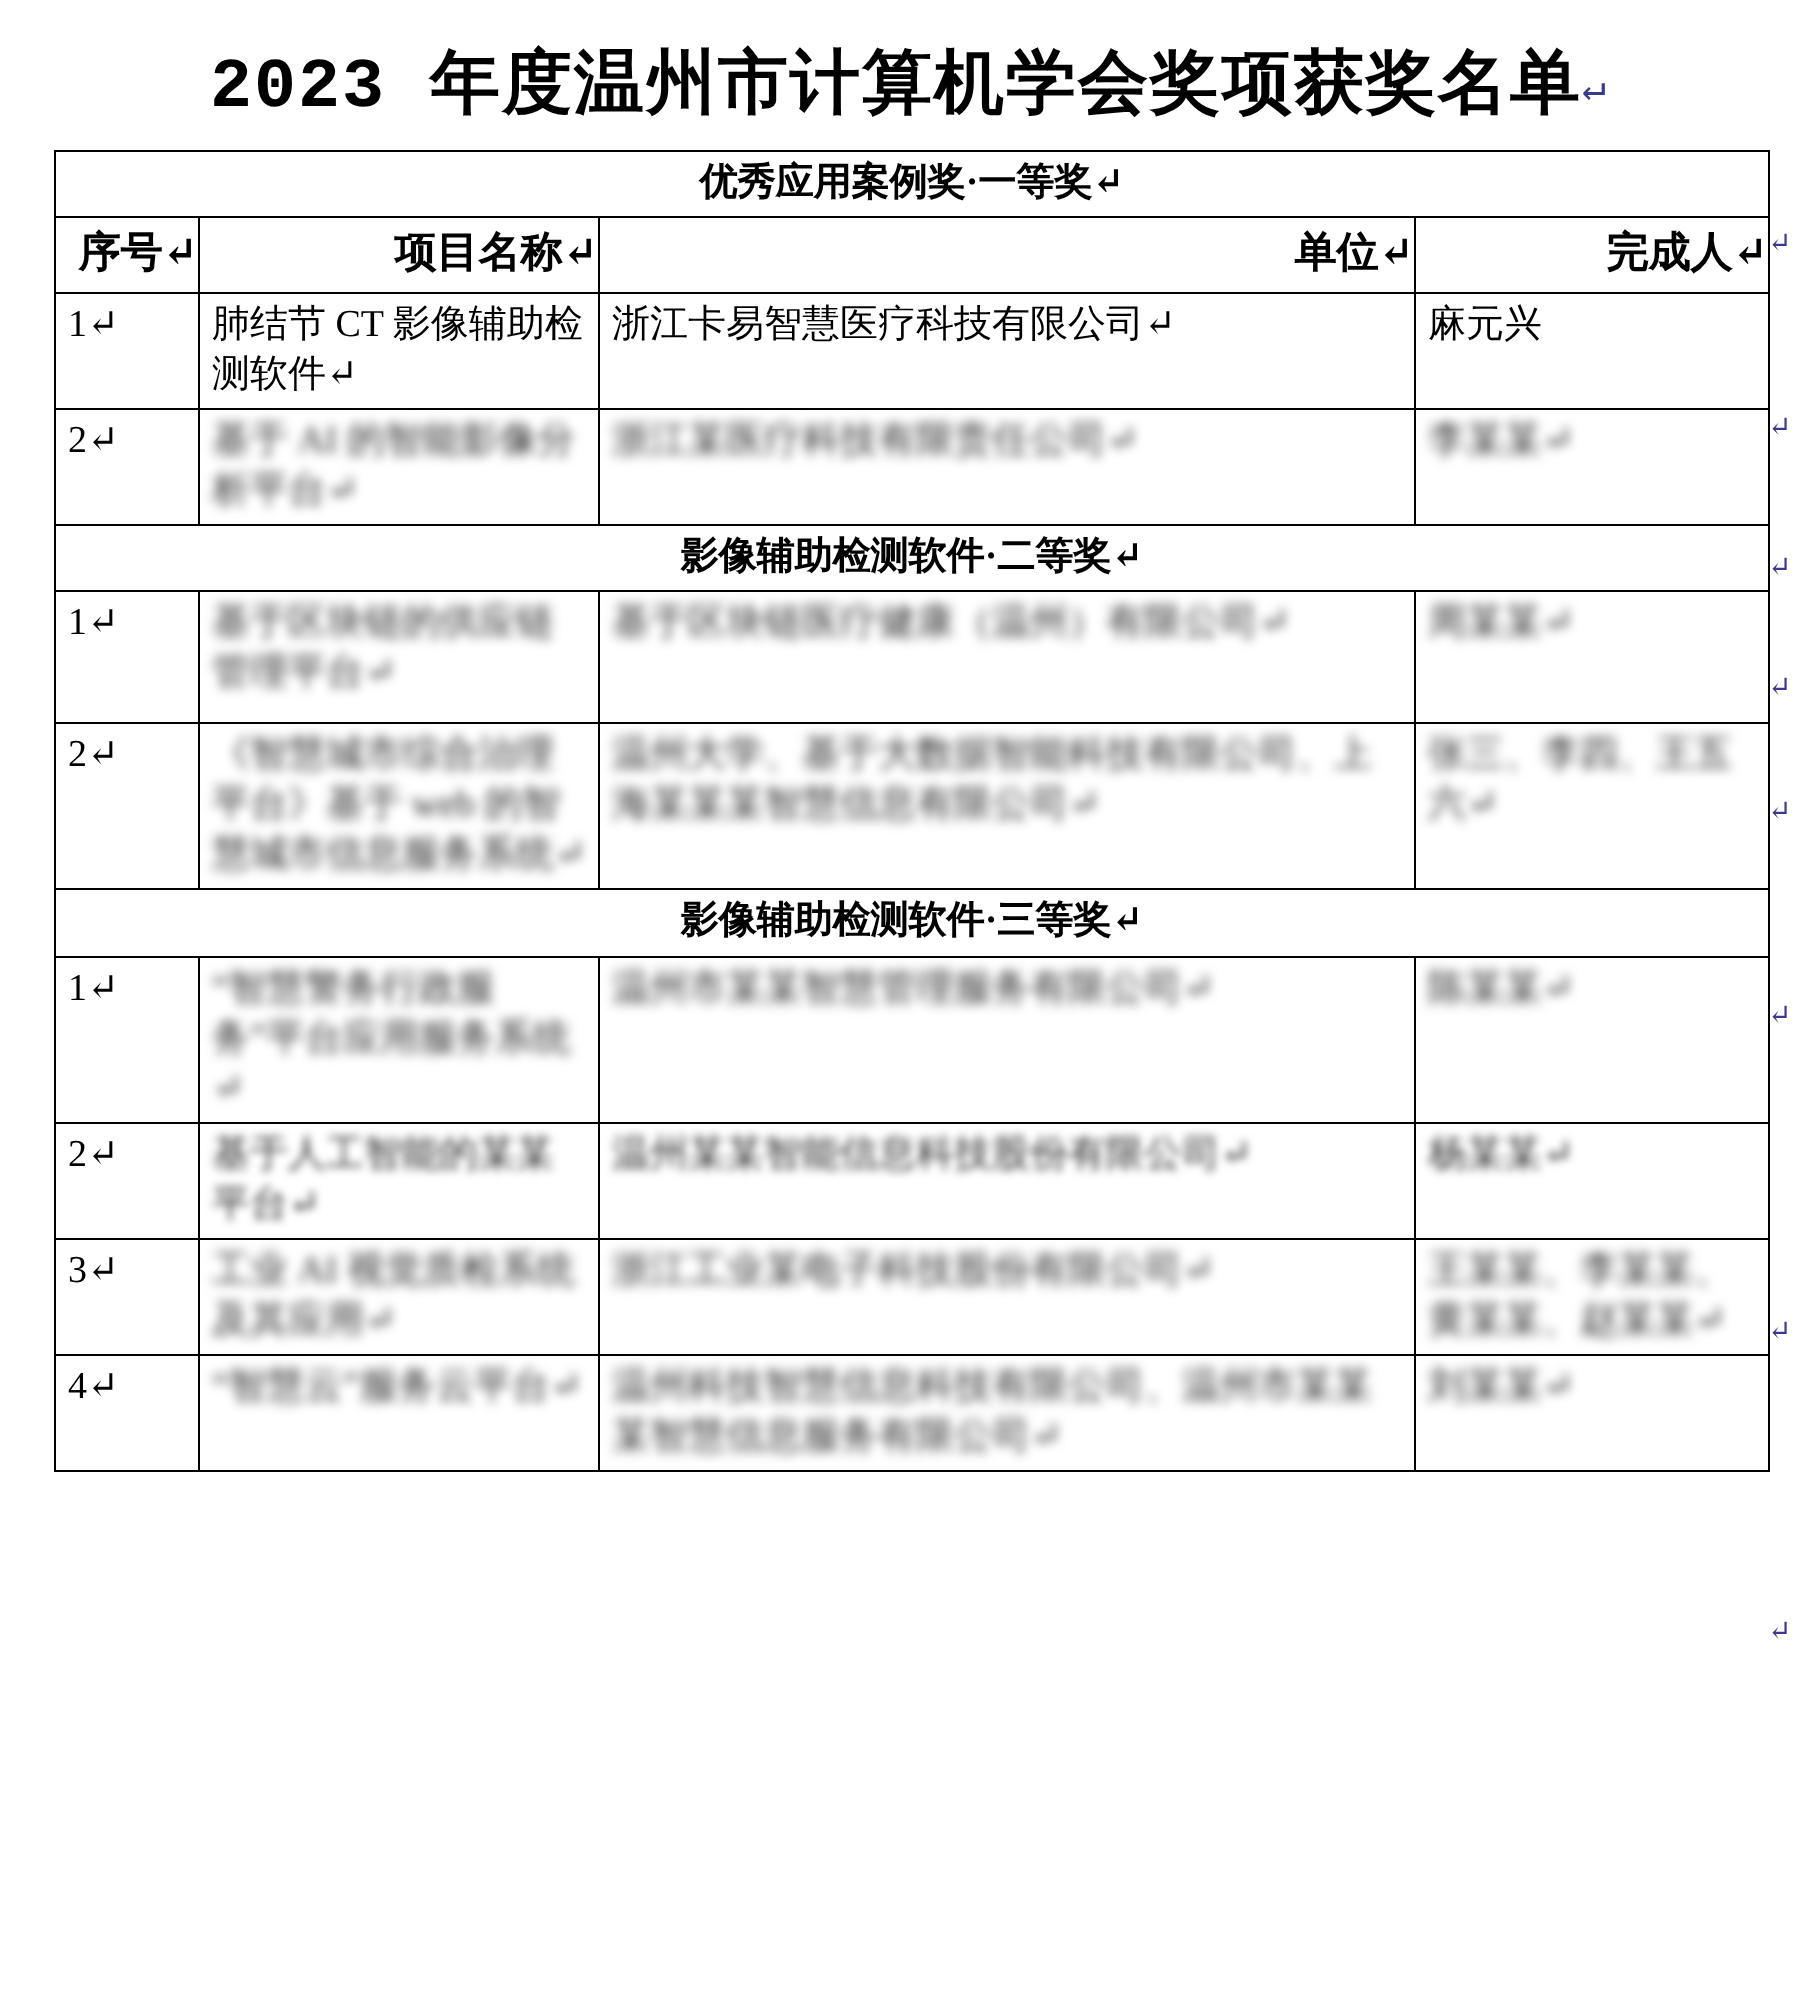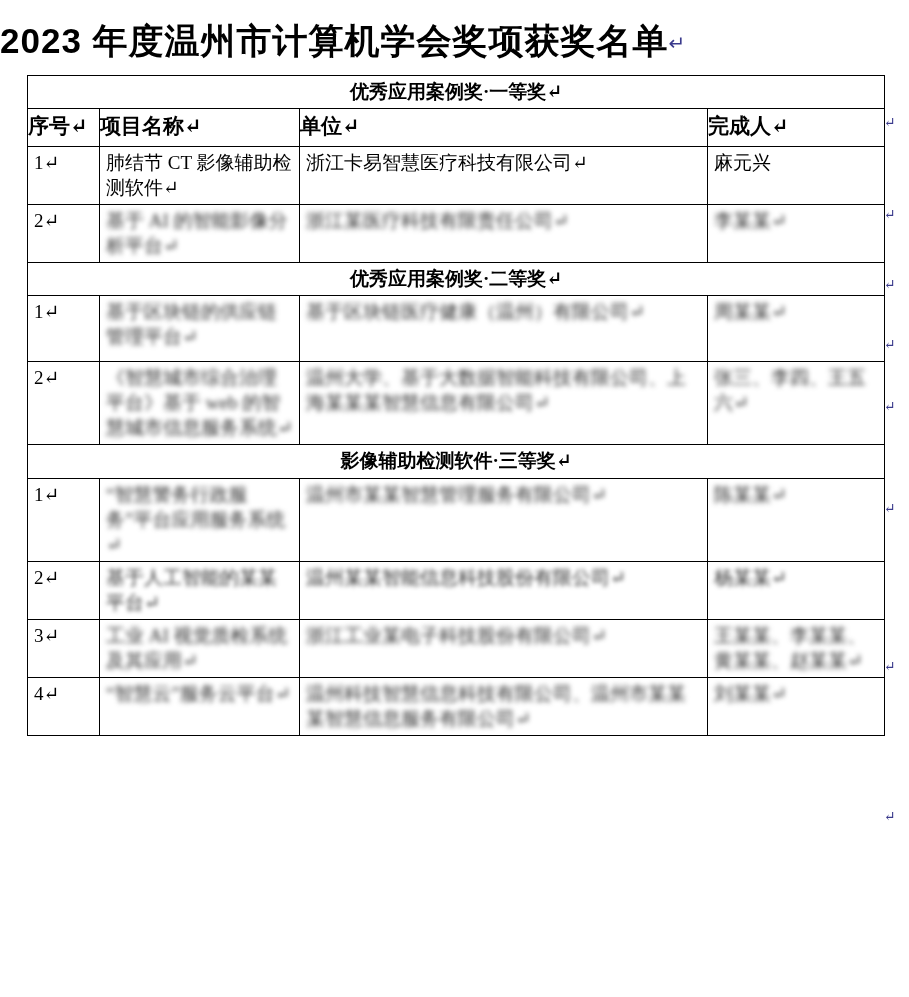--- a/index.html
+++ b/index.html
@@ -15,21 +15,22 @@
     overflow: hidden;
   }
   .page {
     position: relative;
     width: 909px;
     height: 997px;
     box-sizing: border-box;
     padding: 0;
   }
   .doc-title {
-    font-family: Liberation Sans, sans-serif;
+    text-align: center;
+    font-family: Liberation Mono, monospace;
     font-size: 35px;
     font-weight: bold;
     letter-spacing: 1px;
     margin: 18px 0 10px 0;
     white-space: nowrap;
   }
   .doc-title .pilcrow {
     font-weight: normal;
     font-size: 20px;
     color: #3a3a8c;
@@ -51,21 +52,21 @@
     font-family: "Liberation Serif", "DejaVu Serif", serif;
   }
   td.section-head {
     text-align: center;
     font-weight: bold;
     font-size: 21px;
     padding: 9px 0 9px 0;
     vertical-align: middle;
   }
   tr.col-head td {
-    text-align: left;
+    text-align: right;
     font-weight: bold;
     font-size: 21px;
     vertical-align: middle;
     padding: 4px 0 5px 0;
   }
   .c-idx { width: 72px; }
   .c-proj { width: 200px; }
   .c-org  { width: 408px; }
   .c-ppl  { width: 177px; }
 
@@ -127,21 +128,21 @@
         <td>麻元兴</td>
       </tr>
       <tr>
         <td class="cell-idx">2↵</td>
         <td class="blurred">基于 AI 的智能影像分析平台↵</td>
         <td class="blurred">浙江某医疗科技有限责任公司↵</td>
         <td class="blurred">李某某↵</td>
       </tr>
 
       <tr>
-        <td class="section-head" colspan="4">优秀应用案例奖·二等奖↵</td>
+        <td class="section-head" colspan="4">影像辅助检测软件·二等奖↵</td>
       </tr>
       <tr class="row-tall">
         <td class="cell-idx">1↵</td>
         <td class="blurred">基于区块链的供应链管理平台↵</td>
         <td class="blurred">基于区块链医疗健康（温州）有限公司↵</td>
         <td class="blurred">周某某↵</td>
       </tr>
       <tr>
         <td class="cell-idx">2↵</td>
         <td class="blurred">《智慧城市综合治理平台》基于 web 的智慧城市信息服务系统↵</td>

